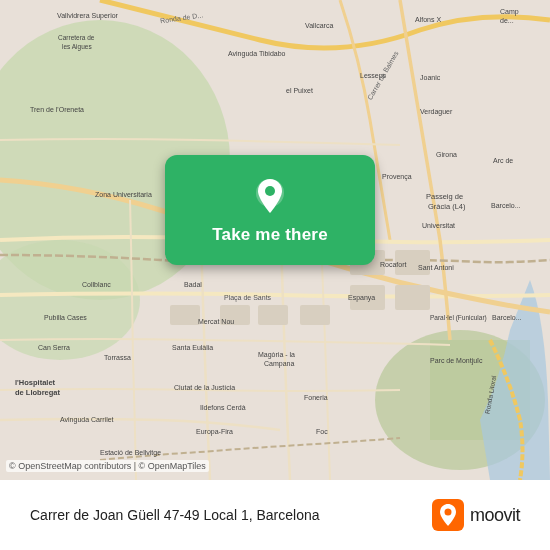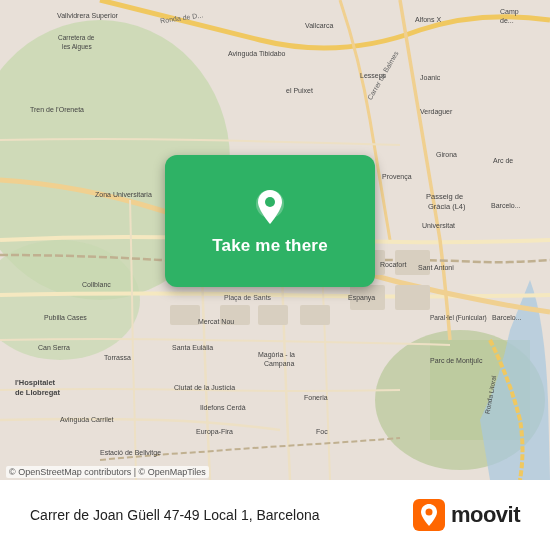--- a/index.html
+++ b/index.html
@@ -25,21 +25,21 @@
       top: 0; left: 0;
       width: 100%; height: 100%;
     }
 
     
     #cta-card {
       position: absolute;
       top: 155px;
       left: 165px;
       width: 210px;
-      height: 132px;
+      height: 110px;
       background: #2eb265;
       border-radius: 12px;
       display: flex;
       flex-direction: column;
       align-items: center;
       justify-content: center;
       cursor: pointer;
       box-shadow: 0 4px 12px rgba(0,0,0,0.35);
     }
 
@@ -72,21 +72,21 @@
     }
 
     #address-text {
       font-size: 14px;
       color: #222;
       font-weight: 500;
     }
 
     #attribution {
       position: absolute;
-      bottom: 2px;
+      bottom: 8px;
       left: 6px;
       font-size: 9px;
       color: #555;
       background: rgba(255,255,255,0.7);
       padding: 1px 3px;
       border-radius: 2px;
     }
 
     #moovit-logo {
       display: flex;
@@ -94,22 +94,22 @@
       gap: 6px;
       flex-shrink: 0;
     }
 
     #moovit-icon {
       width: 32px;
       height: 32px;
     }
 
     #moovit-text {
-      font-size: 22px;
-      font-weight: 700;
+      font-size: 18px;
+      font-weight: 400;
       color: #222;
       letter-spacing: -0.5px;
     }
   </style>
 </head>
 <body>
 
 <div id="map-container">
   <svg id="map-svg" viewBox="0 0 550 480" xmlns="http://www.w3.org/2000/svg">
 

